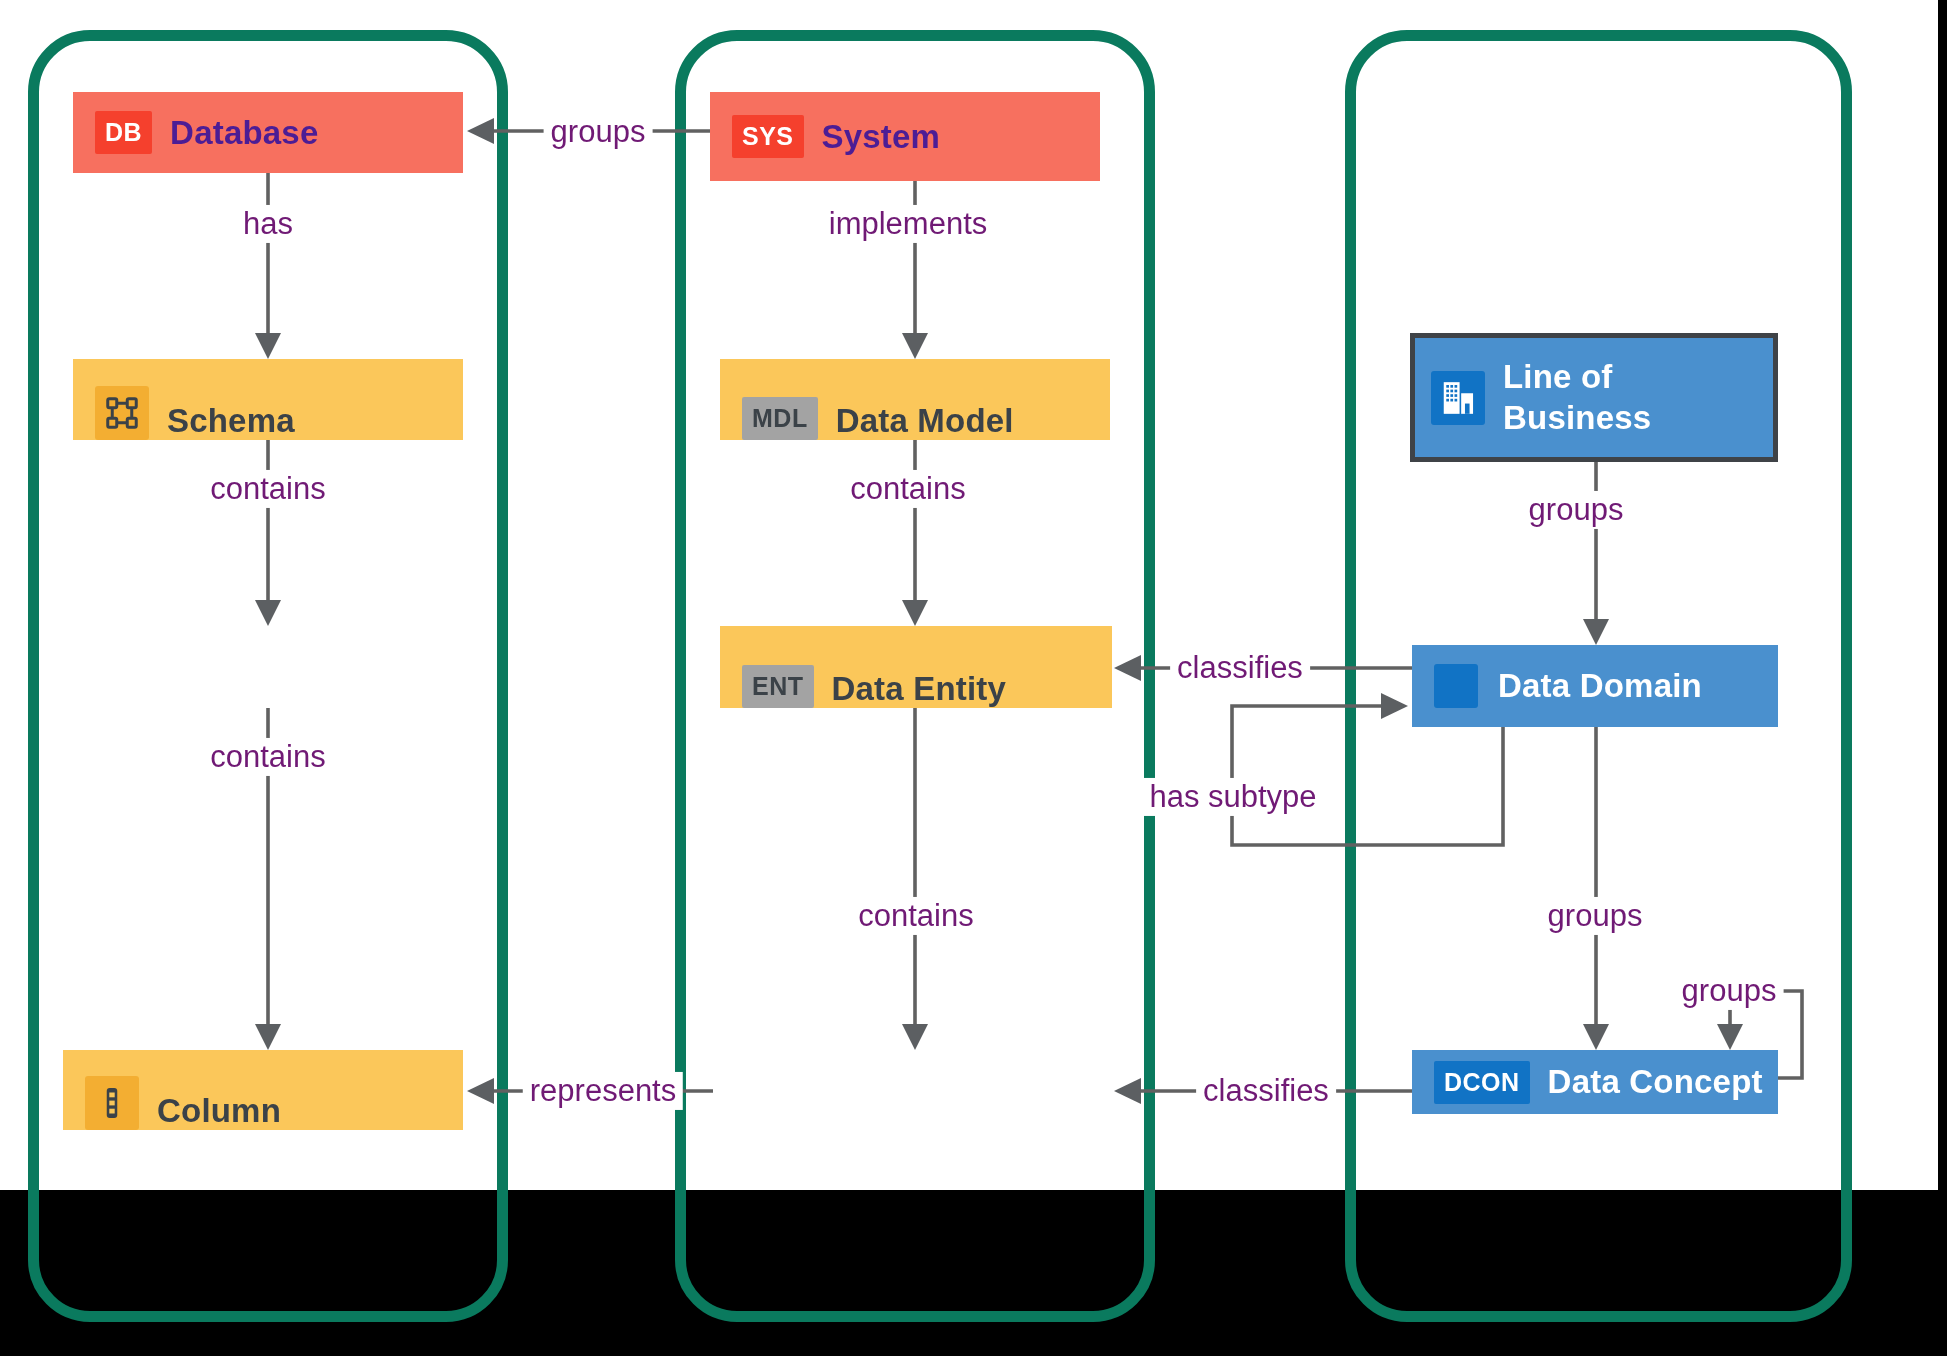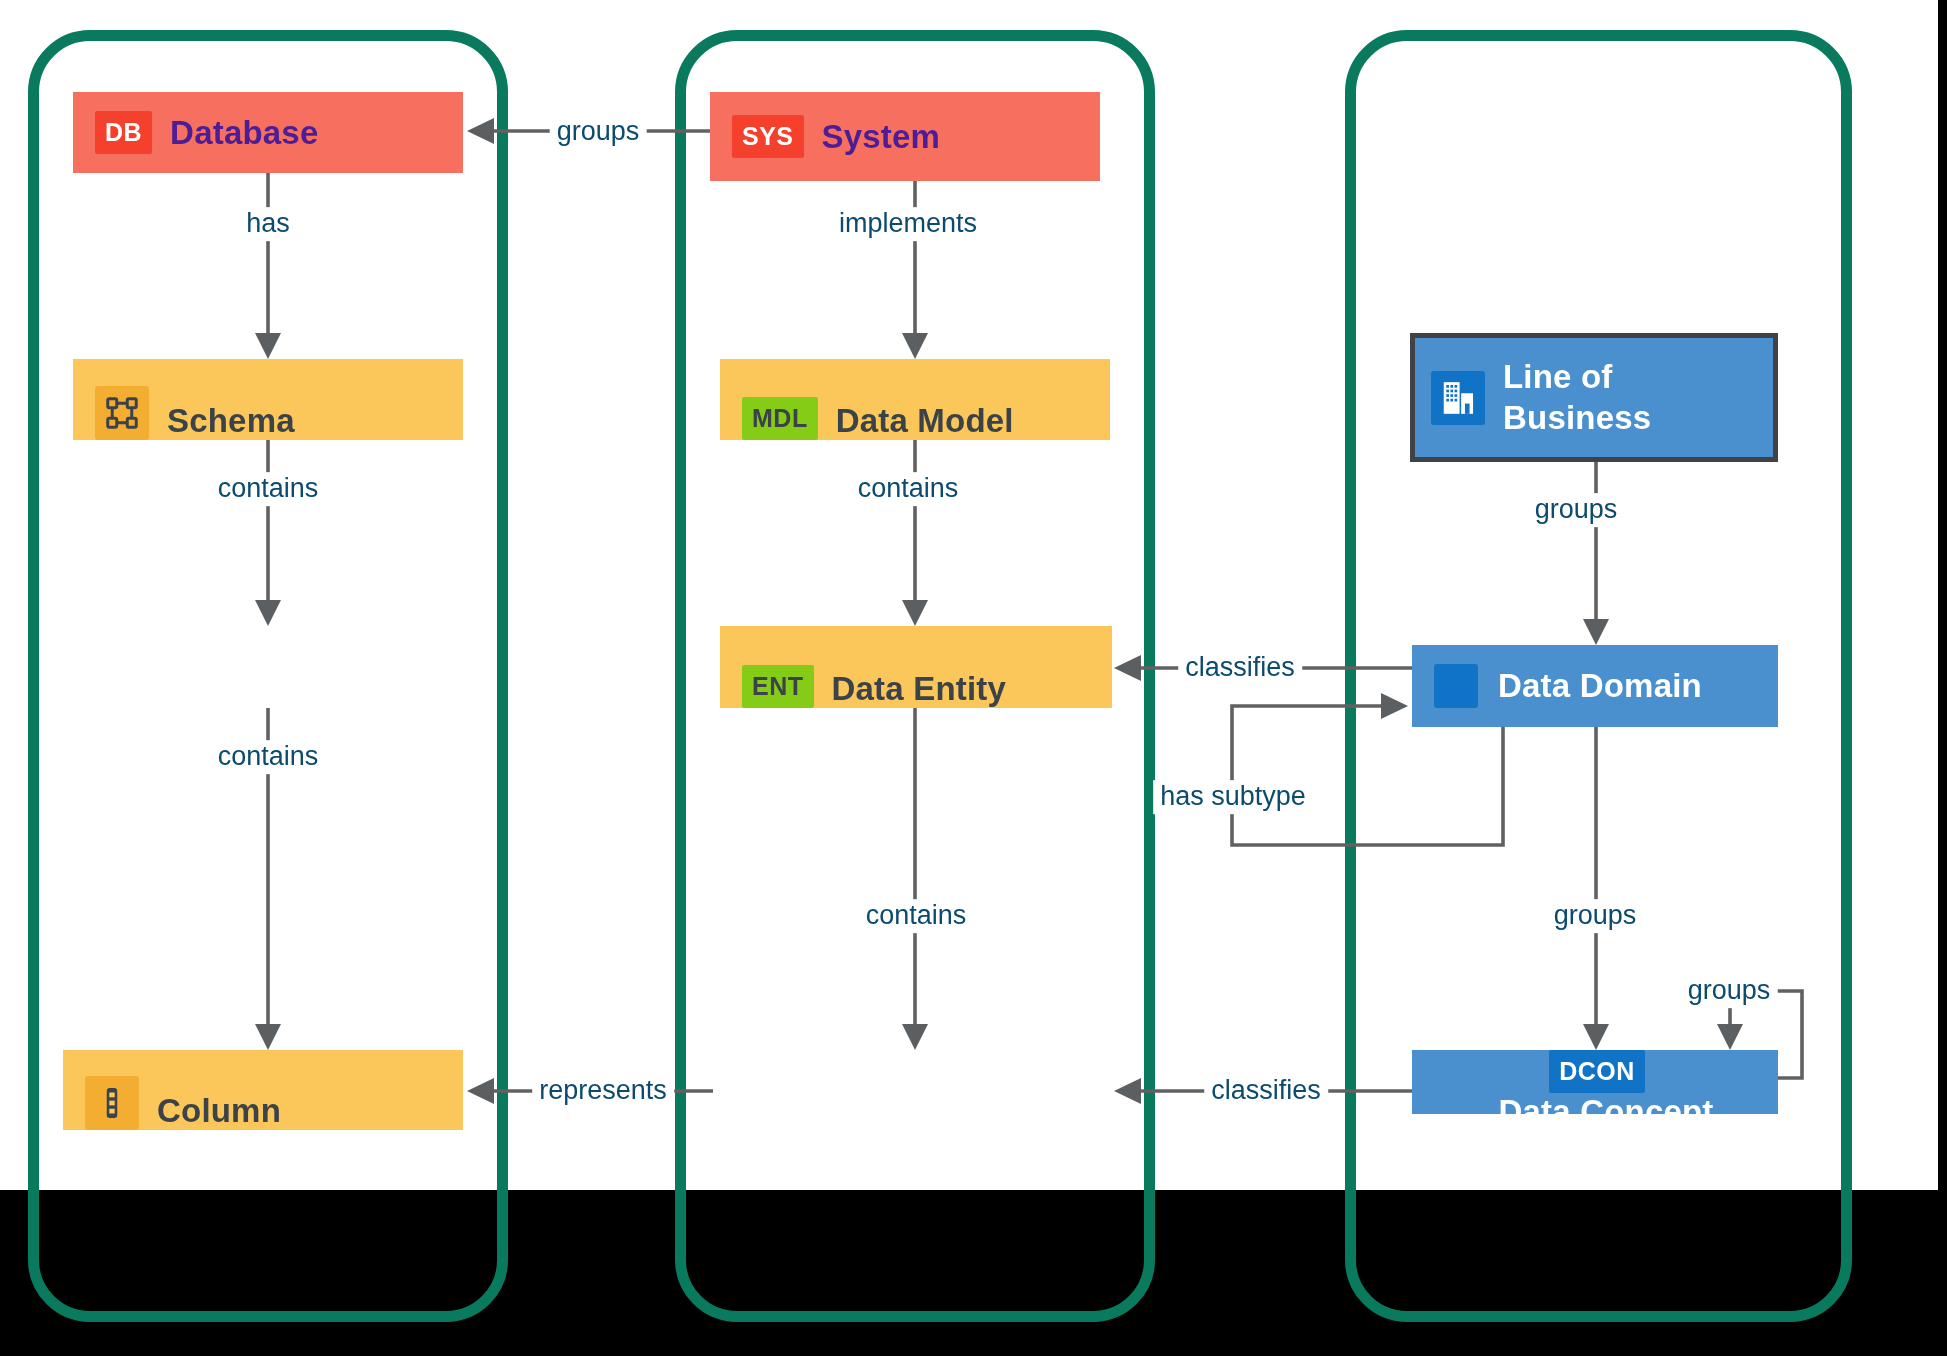--- a/index.html
+++ b/index.html
@@ -29,48 +29,48 @@
   .node .title { font-weight:bold; font-size:33px; letter-spacing:0.2px; white-space:nowrap; }
   .node.red    { background:#f7705f; } .node.red .title { color:#4c1d95; }
   .node.yellow { background:#fbc75a;align-items:flex-end; } .node.yellow .title { color:#3b4248; }
   .node.blue   { background:#4a90ce; } .node.blue .title { color:#ffffff; }
 
   .badge {
     display:inline-block; font-weight:bold; font-size:25px; line-height:1;
     padding:9px 10px; margin-right:18px; border-radius:2px; letter-spacing:0.5px;
   }
   .badge.red-b   { background:#f5402d; color:#ffffff; }
-  .badge.amber-b { background:#84cc16; color:#3b4248; }
+  .badge.amber-b { background:#a3a3a3; color:#3b4248; }
   .badge.blue-b  { background:#1173c5; color:#ffffff; }
 
   .iconbox {
     width:54px; height:54px; margin-right:18px; border-radius:3px; flex:0 0 auto;
     display:flex; align-items:center; justify-content:center;
   }
   .iconbox.amber-b { background:#f3ae32; }
   .iconbox.blue-b  { background:#1173c5; }
   .square-icon { width:44px; height:44px; margin-right:20px; border-radius:3px; background:#1173c5; flex:0 0 auto; }
 
   #n-database       { left:73px;  top:92px;   width:390px; height:81px; }
   #n-schema         { left:73px;  top:359px;  width:390px; height:81px; }
   #n-table          { left:73px;  top:626px;  width:390px; height:81px; }
   #n-column         { left:63px;  top:1050px; width:400px; height:80px; }
   #n-system         { left:710px; top:92px;   width:390px; height:89px; }
   #n-data-model     { left:720px; top:359px;  width:390px; height:81px; }
   #n-data-entity    { left:720px; top:626px;  width:392px; height:82px; }
   #n-data-attribute { left:713px; top:1050px; width:399px; height:80px; }
   #n-lob            { left:1410px; top:333px; width:368px; height:129px; border:5px solid #3f4347; padding-left:16px; }
   #n-data-domain    { left:1412px; top:645px; width:366px; height:82px; }
-  #n-data-concept   { left:1412px; top:1050px; width:366px; height:64px;flex-direction:column; }
+  #n-data-concept   { left:1412px; top:1050px; width:366px; height:64px; }
 
   .lob-title { width:180px; line-height:1.22; font-size:31px; white-space:normal !important; }
 
   .edge-label {
     position:absolute; transform:translate(-50%,-50%);
-    background:#ffffff; color:#0c4a6e; font-size:27px;
+    background:#ffffff; color:#701a75; font-size:31px;
     padding:2px 7px; white-space:nowrap; line-height:1.1;
   }
 </style>
 </head>
 <body>
 
 <div class="stage">
   <div class="canvas"></div>
 
   <div class="frame" id="frame-1"></div>

